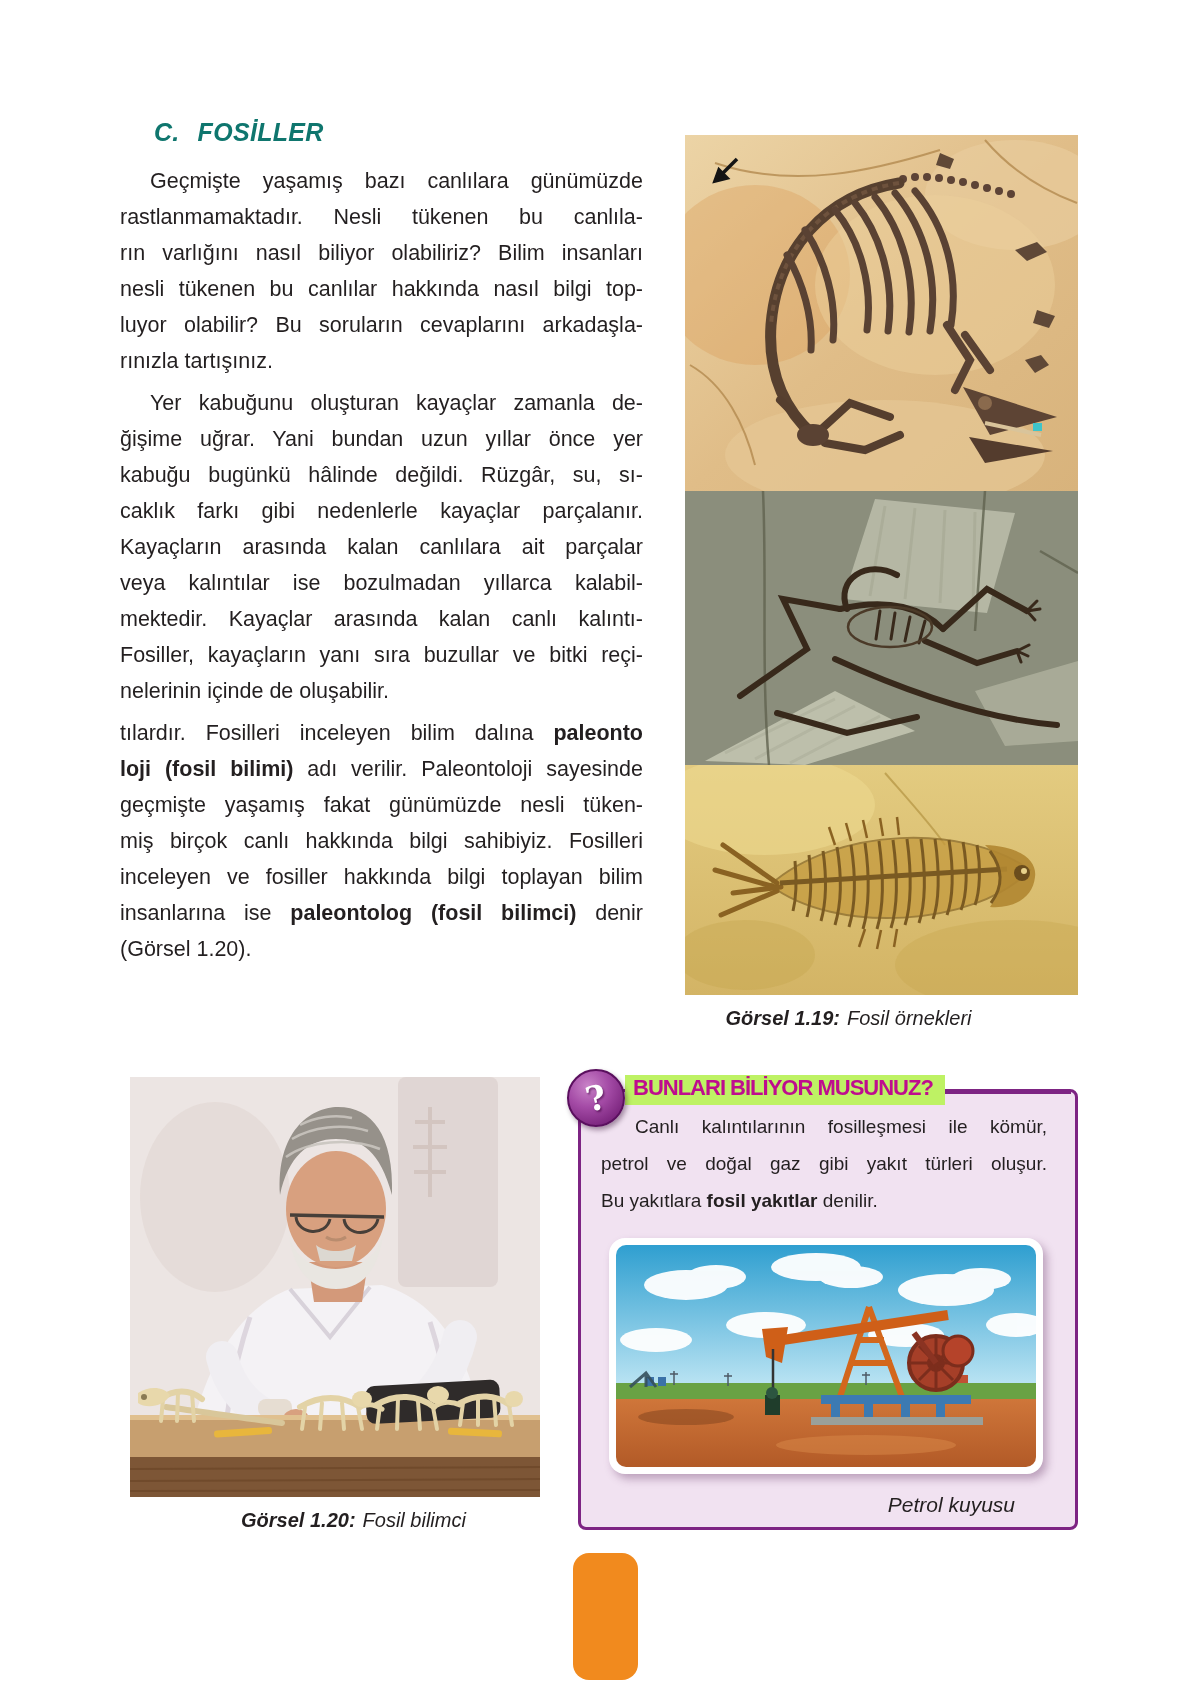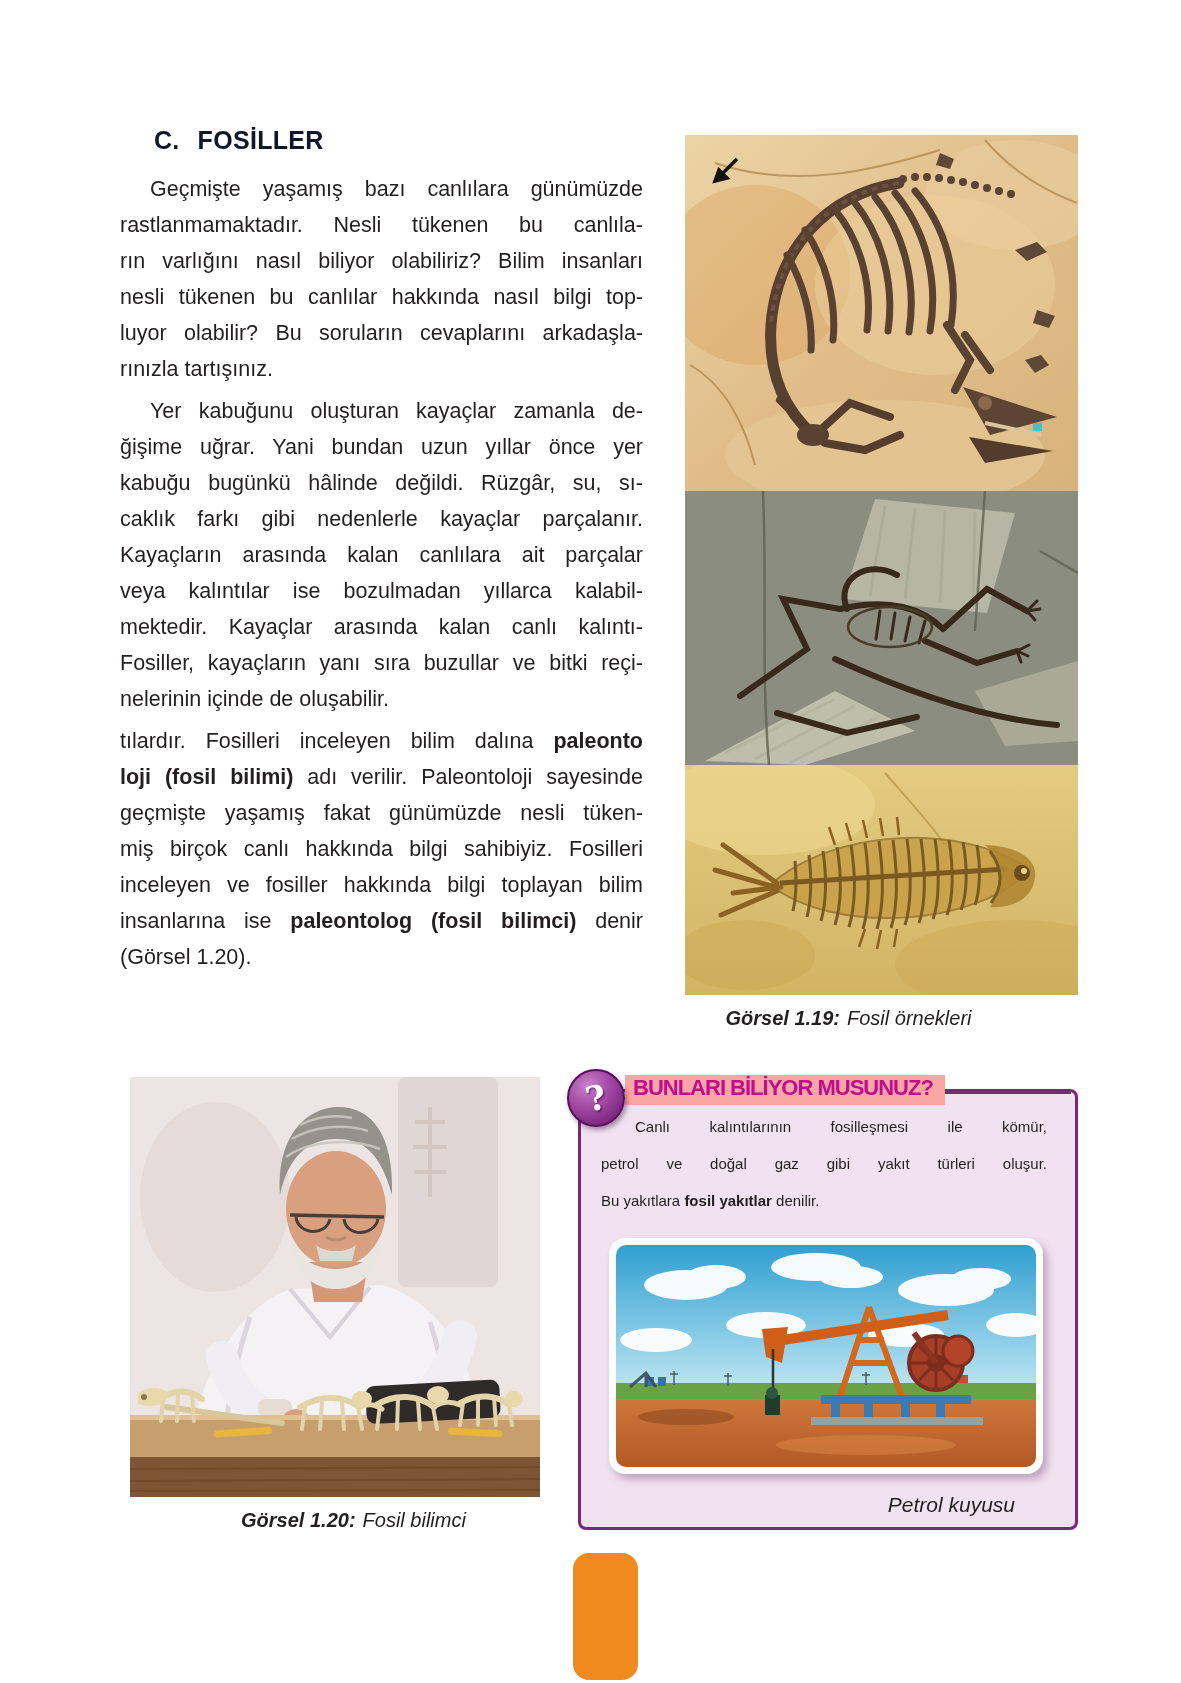--- a/index.html
+++ b/index.html
@@ -1,21 +1,21 @@
 <!DOCTYPE html>
 <html lang="tr"><head>
 <meta charset="utf-8">
 <style>
   html,body{margin:0;padding:0;background:#fff;}
   .page{position:relative;width:1181px;height:1683px;background:#ffffff;overflow:hidden;
         font-family:"Liberation Sans",sans-serif;color:#231F20;}
 
   
   .text-col{position:absolute;left:120px;top:118px;width:523px;}
-  .heading{margin:8px 0 16px 34px;font-size:25px;font-weight:bold;color:#0f172a;letter-spacing:.3px;}
+  .heading{margin:0 0 16px 34px;font-size:25px;font-weight:bold;color:#0f766e;letter-spacing:.3px;font-style:italic;}
   .heading .hnum{margin-right:18px;}
   .para{margin:0 0 6px 0;font-size:21.5px;line-height:36px;}
   .tline{text-align:justify;text-align-last:justify;}
   .tline.first{text-indent:30px;}
   .tline.last{text-align-last:left;}
   .tline b{font-weight:bold;}
 
   
   .caption{margin-top:12px;text-align:center;font-size:20px;color:#231F20;}
   .caption .cap-label{font-weight:bold;font-style:italic;margin-right:7px;}
@@ -32,24 +32,24 @@
   
   .dyk-box{position:absolute;left:578px;top:1089px;width:500px;height:441px;box-sizing:border-box;
            background:#F1E2F1;border:3px solid #7D2483;border-radius:8px;}
   .dyk-badge{position:absolute;left:-14px;top:-23px;width:54px;height:54px;border-radius:50%;
              background:radial-gradient(circle at 35% 28%, #c983c8 0%, #a44ba6 40%, #6f1a72 90%);
              border:2px solid #5a0f5e;box-shadow:2px 3px 5px rgba(40,0,40,.4);
              display:flex;align-items:center;justify-content:center;z-index:3;}
   .dyk-badge .qmark{color:#ffffff;font-family:"DejaVu Serif",serif;font-weight:bold;font-size:34px;
              line-height:1;transform:rotate(-14deg);text-shadow:1px 2px 2px rgba(60,0,60,.55);}
   .dyk-title-row{position:absolute;left:44px;top:-17px;right:4px;height:30px;display:flex;align-items:flex-start;z-index:2;}
-  .dyk-title{background:#fca5a5;padding:0 12px 4px 8px;font-size:22px;font-weight:bold;
+  .dyk-title{background:#bef264;padding:0 12px 4px 8px;font-size:22px;font-weight:bold;
              letter-spacing:-1px;color:#BE0D8E;white-space:nowrap;}
   .dyk-rule{flex:1;height:4px;background:#7D2483;margin-top:15px;}
-  .dyk-text{position:absolute;left:20px;right:28px;top:16px;font-size:15px;line-height:37px;}
+  .dyk-text{position:absolute;left:20px;right:28px;top:16px;font-size:19px;line-height:37px;}
   .dyk-text .tline.first{text-indent:34px;}
   .oil-frame{position:absolute;left:28px;top:146px;width:434px;height:236px;box-sizing:border-box;
              background:#ffffff;border-radius:16px;padding:7px;
              box-shadow:4px 5px 9px rgba(90,40,90,.35);}
   .oil-frame svg{display:block;border-radius:10px;}
   .petrol-caption{position:absolute;right:60px;bottom:10px;font-style:italic;font-size:21px;color:#231F20;}
 
   
   .page-tab{position:absolute;left:573px;top:1553px;width:65px;height:127px;
             background:#F18A1E;border-radius:16px;}

